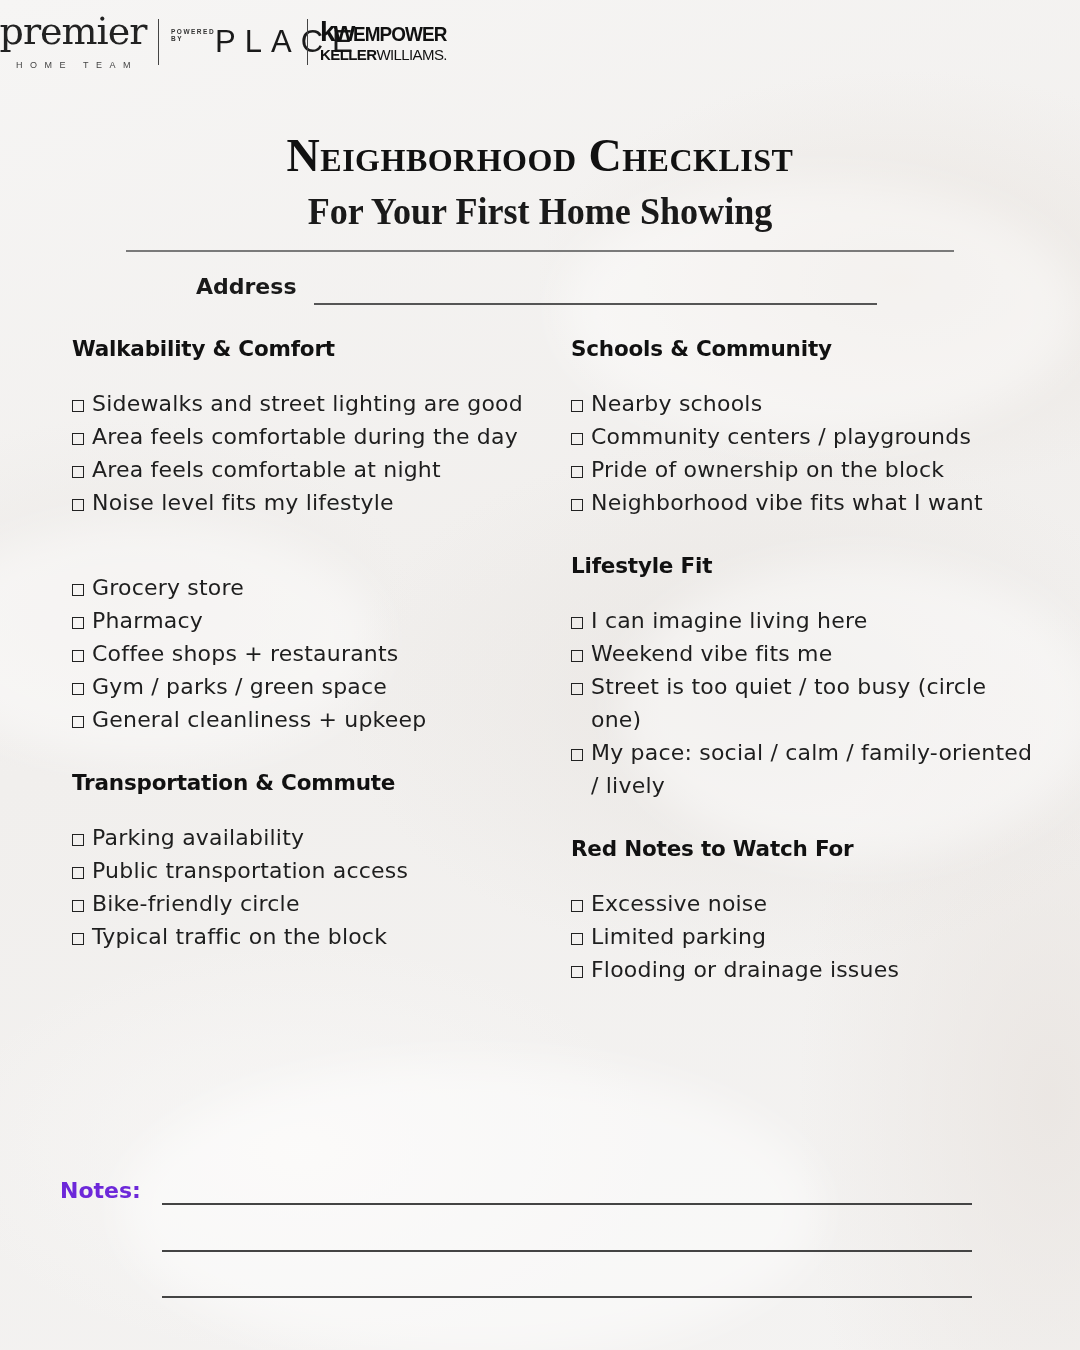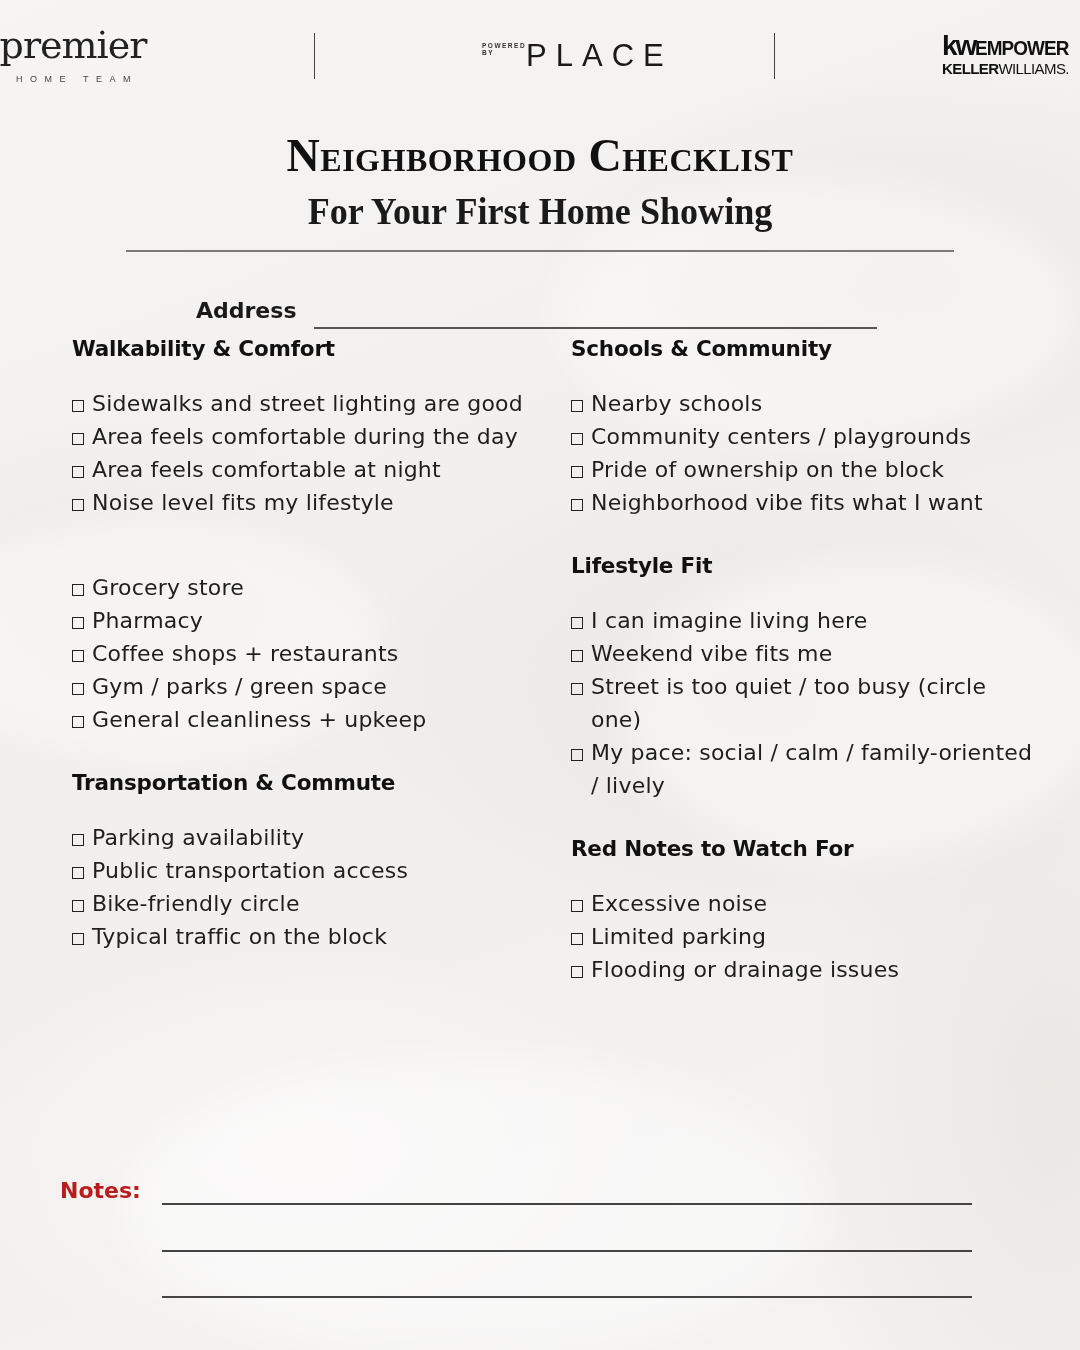--- a/index.html
+++ b/index.html
@@ -22,22 +22,22 @@
     }
     .bg-fold {
       position: absolute; border-radius: 50%;
       background: rgba(255,255,255,0.45);
       filter: blur(20px);
     }
     .page { position: absolute; inset: 0; z-index: 1; }
 
     
     .logos {
-      position: absolute; top: 28px; left: 0; width: 1080px; height: 56px;
-      display: flex; justify-content: space-between; align-items: center;
+      position: absolute; top: 14px; left: 0; width: 1080px; height: 56px;
+      display: flex; justify-content: flex-start; align-items: center;
     }
     .logo-premier { display: flex; flex-direction: column; align-items: center; width: 146px; }
     .premier-word {
       font-family: "DejaVu Serif", serif; font-size: 38px; line-height: 34px;
       letter-spacing: -1px; color: #222;
     }
     .premier-sub {
       font-family: "Liberation Sans", sans-serif; font-size: 9px; letter-spacing: 7.5px;
       color: #444; margin-top: 12px; padding-left: 8px;
     }
@@ -59,21 +59,21 @@
       color: #111; letter-spacing: 0.5px; font-variant: small-caps; line-height: 56px;
     }
     .subtitle {
       position: absolute; top: 188px; left: 0; width: 1080px; text-align: center;
       font-family: "Liberation Serif", serif; font-size: 38px; color: #1a1a1a; line-height: 46px;
       transform: scaleX(0.95);
     }
     .title-rule { position: absolute; top: 250px; left: 126px; width: 828px; height: 2px; background: #7a7a7a; }
 
     
-    .address-row { position: absolute; top: 296px; left: 196px; display: flex; align-items: flex-end; justify-content: flex-end; }
+    .address-row { position: absolute; top: 272px; left: 196px; display: flex; align-items: flex-end; justify-content: flex-end; }
     .address-label { font-family: "DejaVu Sans", sans-serif; font-weight: bold; font-size: 22px; color: #1a1a1a; line-height: 30px; }
     .address-line { width: 563px; height: 2px; background: #555; margin-left: 18px; margin-bottom: -3px; border: none; }
 
     
     .col { position: absolute; }
     .col-left { left: 72px; top: 332px; width: 460px; }
     .col-right { left: 571px; top: 332px; width: 470px; }
     .section-heading {
       font-family: "DejaVu Sans", sans-serif; font-weight: bold; font-size: 21.5px; line-height: 33px;
       color: #111; letter-spacing: -0.2px;
@@ -85,21 +85,21 @@
     }
     .checkbox {
       flex: 0 0 auto; width: 12px; height: 12px; border: 1.4px solid #222; background: transparent;
       margin-top: 13px; margin-right: 8px; cursor: pointer;
     }
     .item-text { flex: 1 1 auto; }
     .section-gap { height: 30px; }
 
     
     .notes { position: absolute; top: 1176px; left: 60px; }
-    .notes-label { font-family: "DejaVu Sans", sans-serif; font-weight: bold; font-size: 22px; color: #b91c1c; line-height: 30px; }
+    .notes-label { font-family: "DejaVu Sans", sans-serif; font-weight: bold; font-size: 22px; color: #6d28d9; line-height: 30px; }
     .notes-line { position: absolute; left: 162px; width: 810px; height: 2px; background: #444; border: none; cursor: text; }
   </style>
 </head>
 <body>
 
 <div class="bg-layer">
   <div class="bg-fold" style="left:560px;top:180px;width:520px;height:260px;"></div>
   <div class="bg-fold" style="left:-80px;top:520px;width:460px;height:240px;"></div>
   <div class="bg-fold" style="left:620px;top:560px;width:480px;height:300px;"></div>
   <div class="bg-fold" style="left:120px;top:1060px;width:700px;height:300px;"></div>

